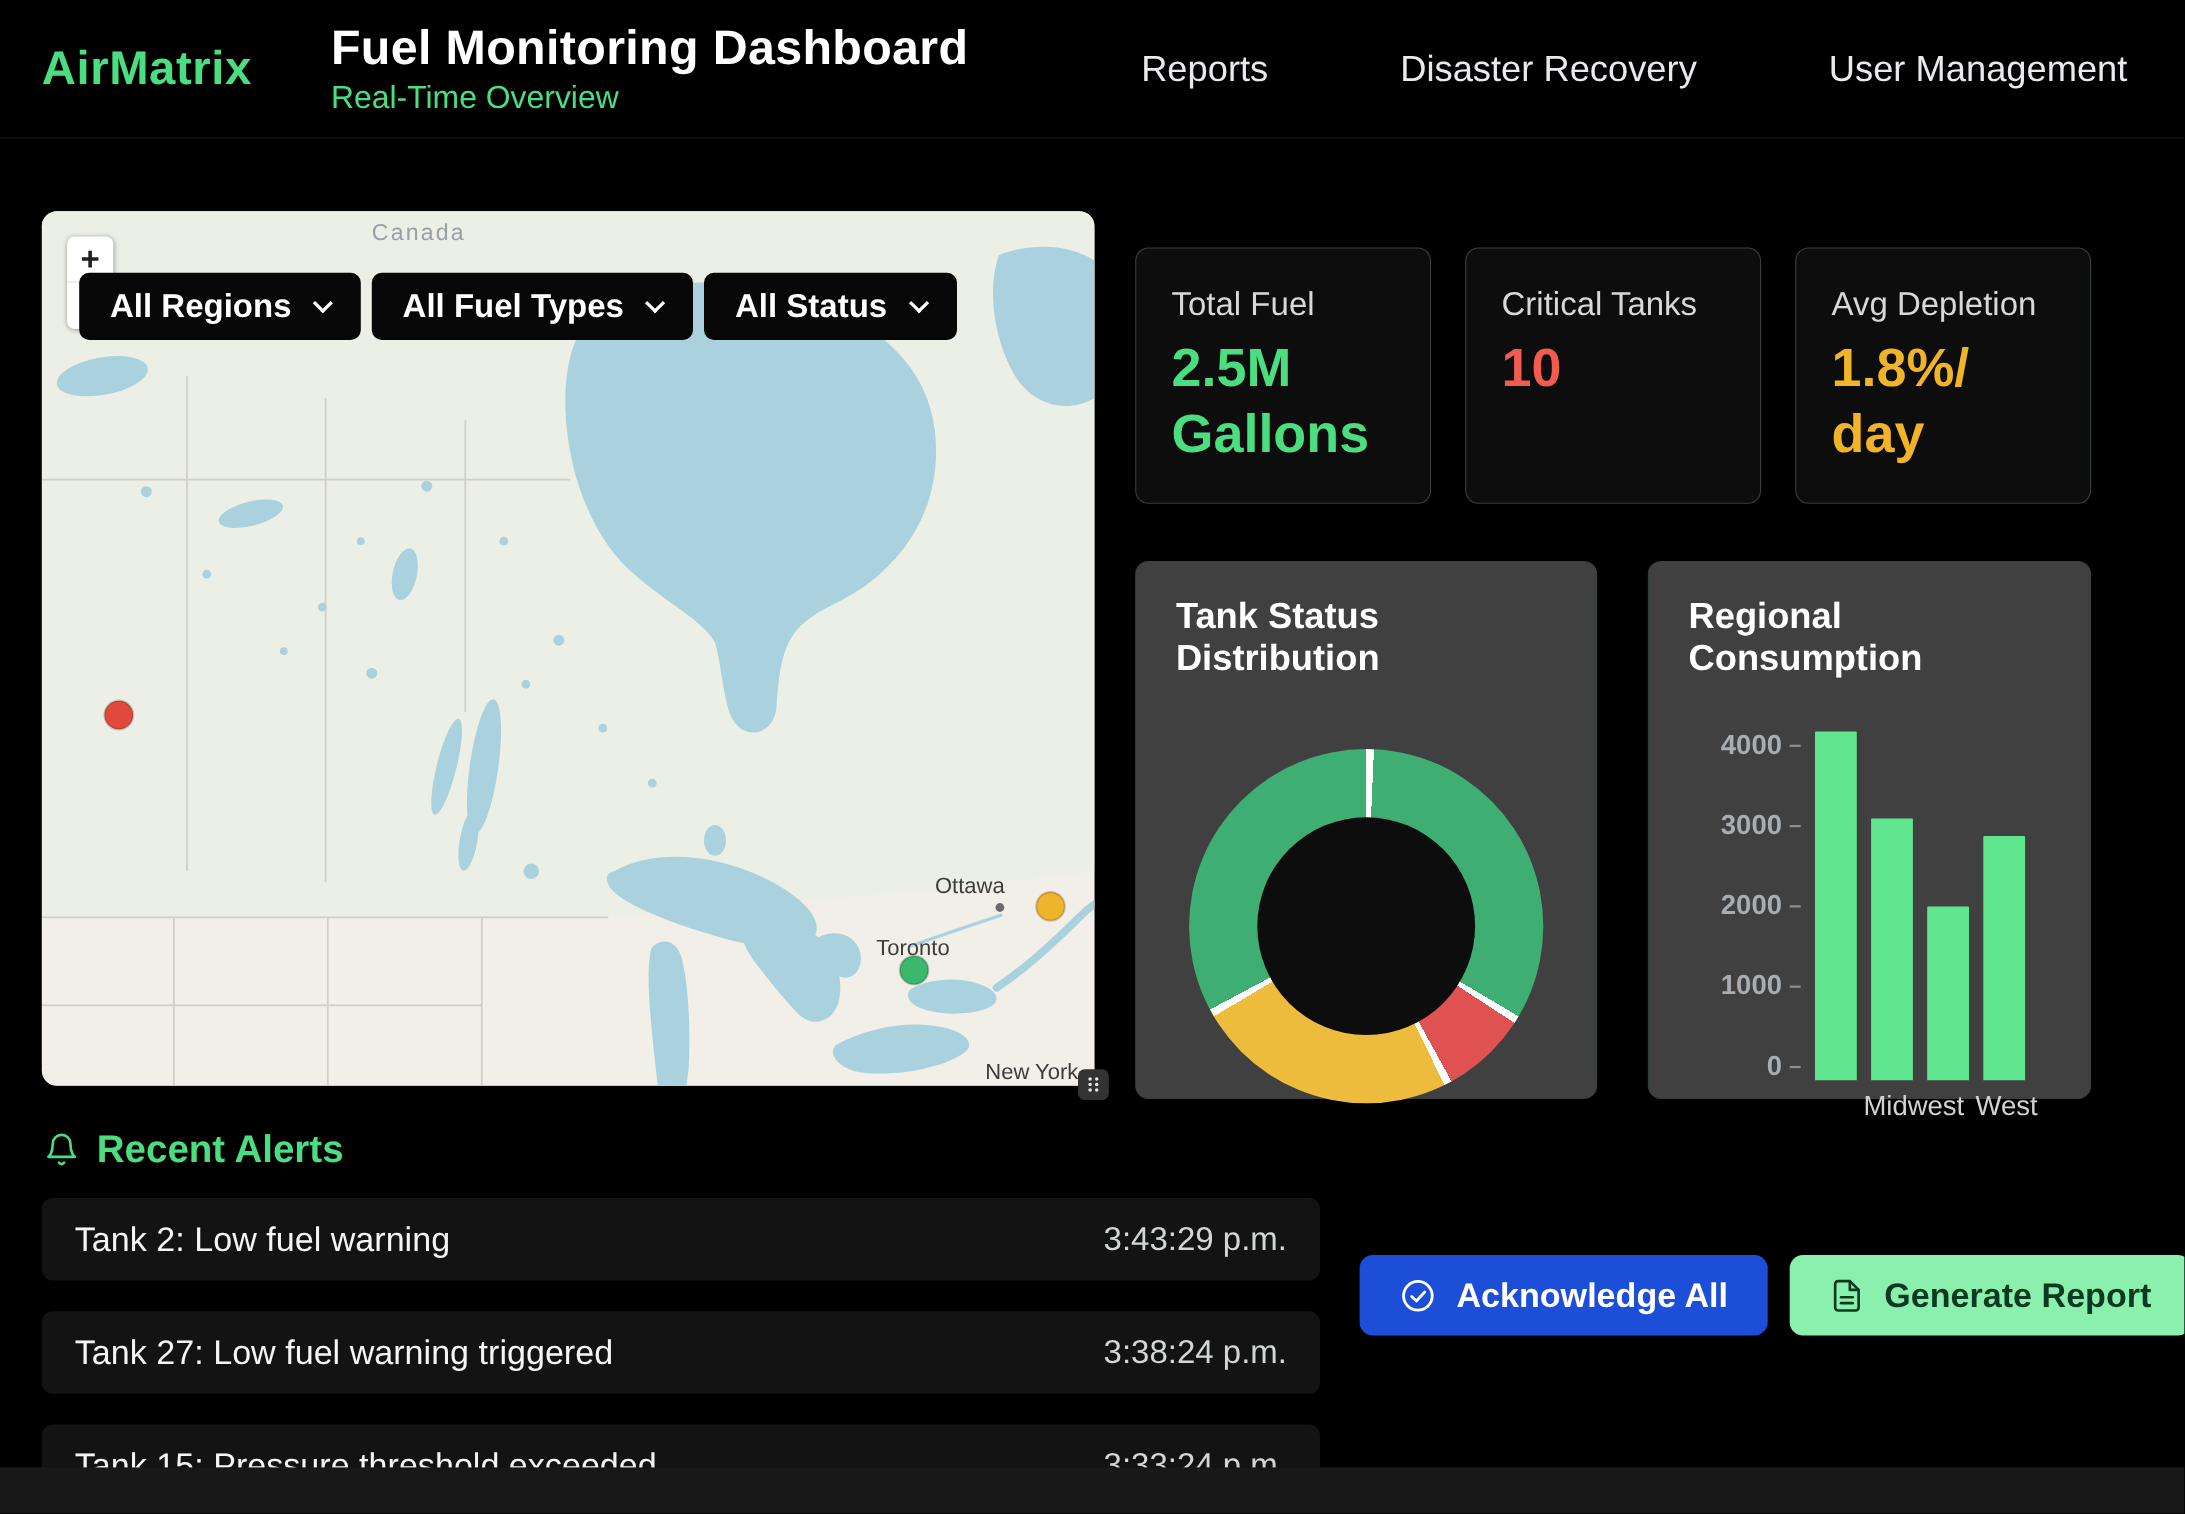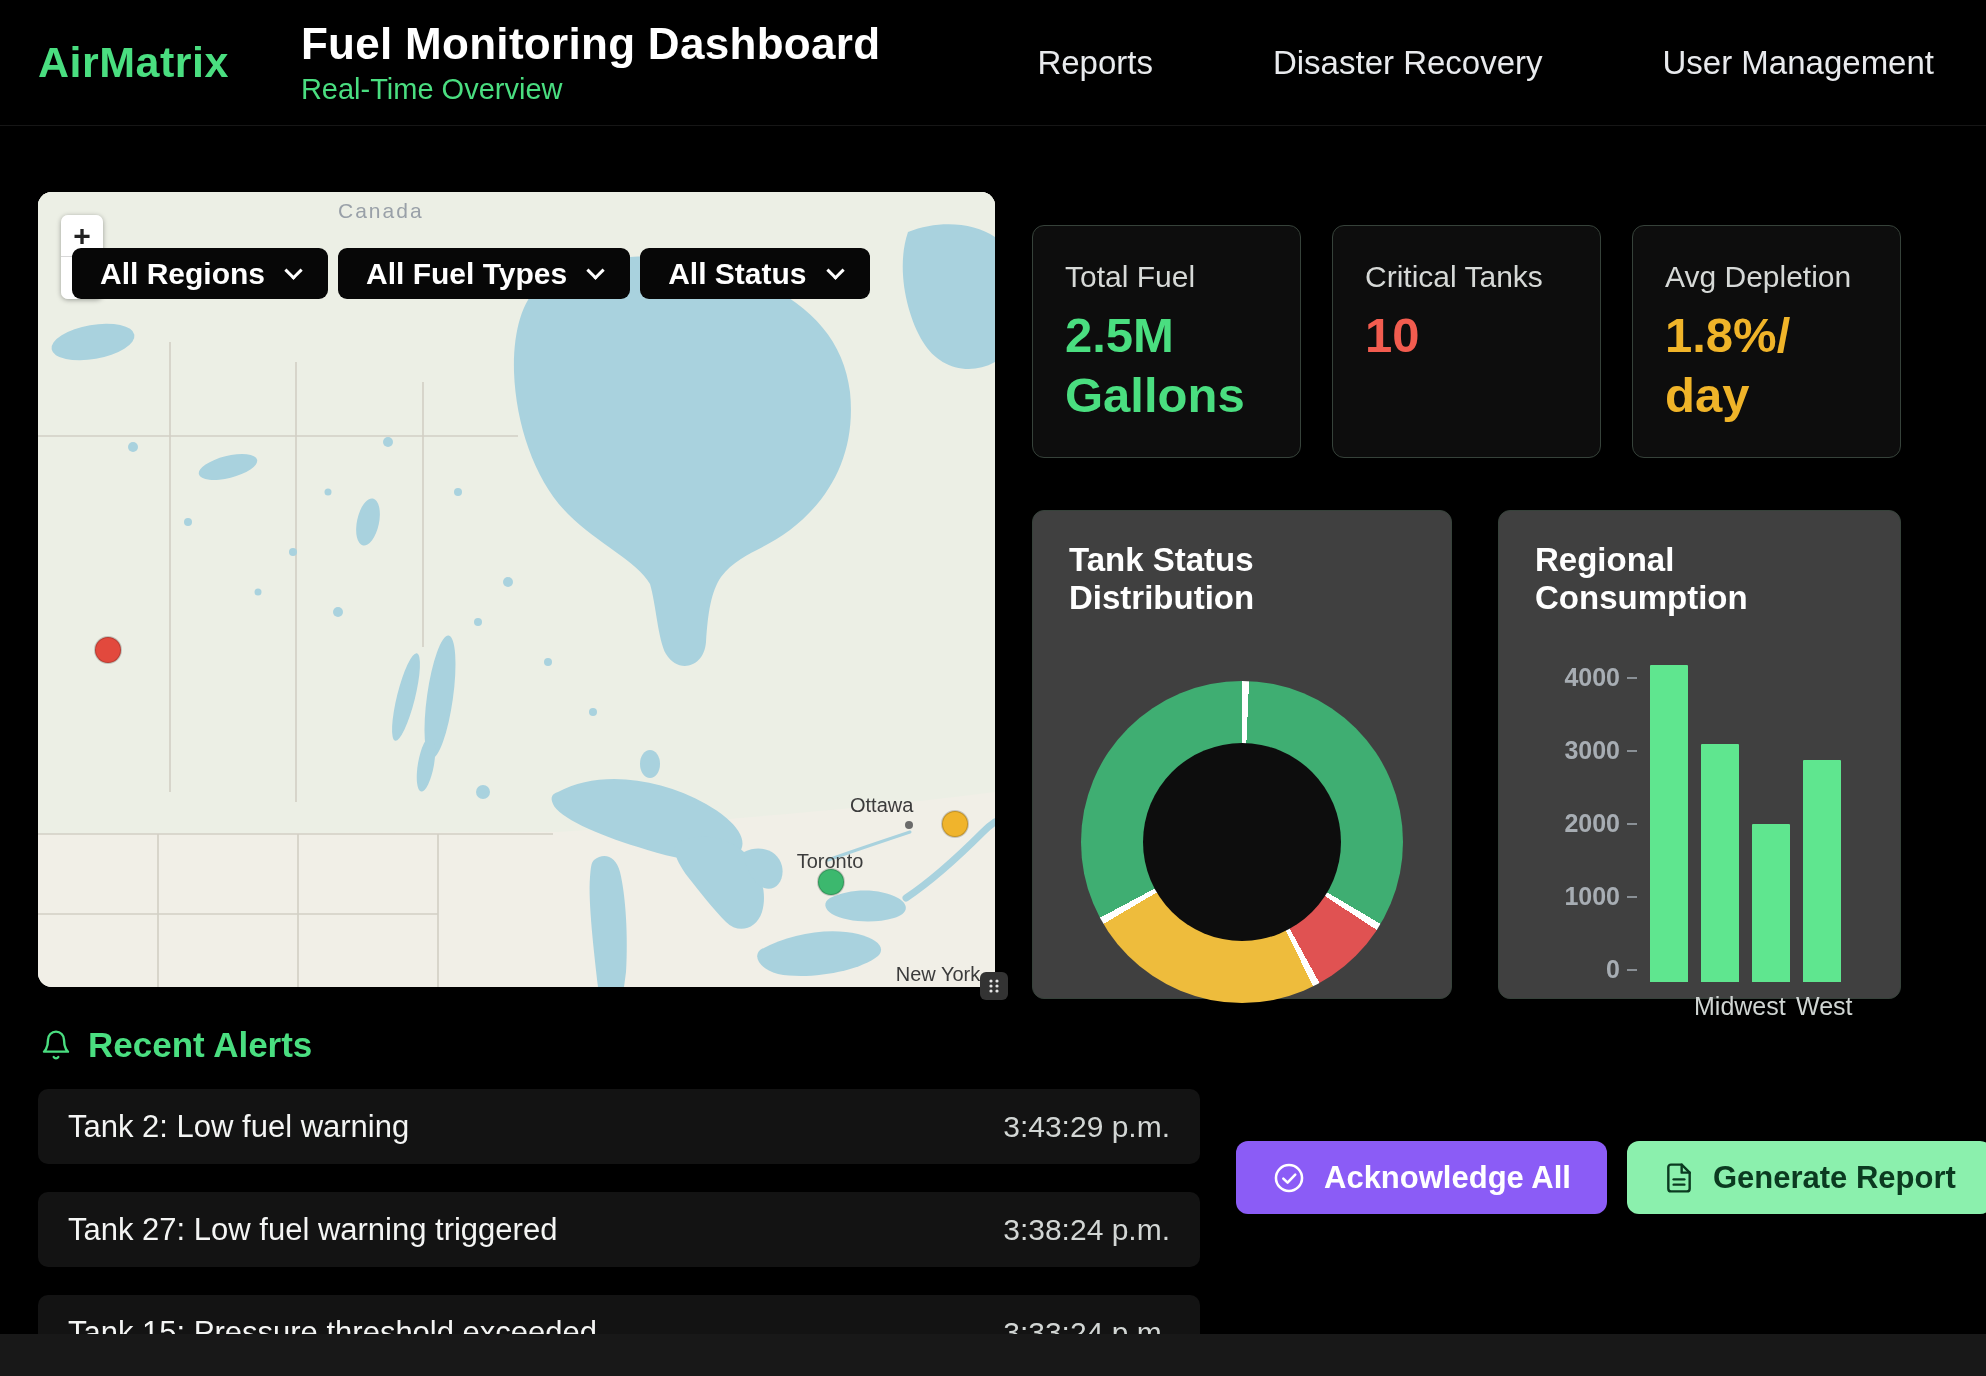--- a/index.html
+++ b/index.html
@@ -20,21 +20,21 @@
   main { display:flex; gap:37px; padding:66px 85px 0 38px; }
 
   
   .map-wrap { position:relative; width:957px; height:795px; flex:none; }
   .map-clip { position:absolute; inset:0; border-radius:14px; overflow:hidden; background:#eff0e9; }
   .map-clip svg.basemap { position:absolute; inset:0; width:100%; height:100%; }
   .zoom-controls { position:absolute; top:23px; left:23px; z-index:2; display:flex; flex-direction:column; border-radius:7px; overflow:hidden; box-shadow:0 1px 5px rgba(0,0,0,.35); }
   .zoom-controls button { width:42px; height:42px; background:#fff; color:#222; border:none; font-size:30px; font-weight:bold; line-height:1; cursor:pointer; font-family:inherit; }
   .zoom-controls button:first-child { border-bottom:1px solid #d8d8d8; }
   .filters { position:absolute; top:56px; left:34px; z-index:3; display:flex; gap:10px; }
-  .pill { height:51px; background:#070707; border-radius:9px; display:flex; align-items:center; padding:0 28px; font-size:30px; font-weight:bold; color:#fff; cursor:pointer; white-space:nowrap; }
+  .pill { height:61px; background:#070707; border-radius:9px; display:flex; align-items:center; padding:0 28px; font-size:30px; font-weight:bold; color:#fff; cursor:pointer; white-space:nowrap; }
   .chev { width:13px; height:13px; border-right:3px solid #fff; border-bottom:3px solid #fff; transform:rotate(45deg) translate(-2px,-2px); margin-left:22px; flex:none; }
   .drag-handle { position:absolute; right:-13px; bottom:-13px; width:28px; height:28px; background:#333; border-radius:6px; display:flex; align-items:center; justify-content:center; cursor:grab; z-index:4; }
   .city-label { font-size:20px; fill:#3c3c3c; }
   .country-label { font-size:21px; fill:#99a0a8; letter-spacing:2px; }
 
   
   .right-col { width:893px; padding-top:33px; }
   .stats-row { display:flex; gap:31px; }
   .stat-card { flex:1; height:233px; background:#0d0d0d; border:1px solid #36423a; border-radius:12px; padding:34px 32px; }
   .stat-label { font-size:30px; color:#d6d9d7; }
@@ -64,21 +64,21 @@
   
   .alerts-section { display:flex; padding:14px 36px 0 38px; }
   .alerts-left { width:1162px; flex:none; }
   .alerts-header { display:flex; align-items:center; gap:16px; margin:12px 0 24px 2px; }
   .alerts-header .title { font-size:35px; font-weight:bold; color:#4ade80; }
   .alert-row { height:75px; background:#131313; border-radius:10px; display:flex; align-items:center; justify-content:space-between; padding:16px 30px; margin-bottom:28px; }
   .alert-msg { font-size:31px; color:#f4f5f4; }
   .alert-time { font-size:30px; color:#d2d6d4; }
   .alerts-right { display:flex; gap:20px; padding-left:36px; padding-top:128px; align-items:flex-start; }
   .btn { height:73px; border-radius:12px; display:flex; align-items:center; gap:18px; padding:0 36px; font-size:31px; font-weight:bold; border:none; cursor:pointer; font-family:inherit; white-space:nowrap; }
-  .btn-ack { background:#8b5cf6; color:#fff; }
+  .btn-ack { background:#1d4ed8; color:#fff; }
   .btn-report { background:#8bf0ad; color:#0b3a20; }
 
   .bottom-bar { position:absolute; left:0; right:0; bottom:0; height:42px; background:#181818; }
 </style>
 </head>
 <body>
 
 <div class="page">
 
   <header>

